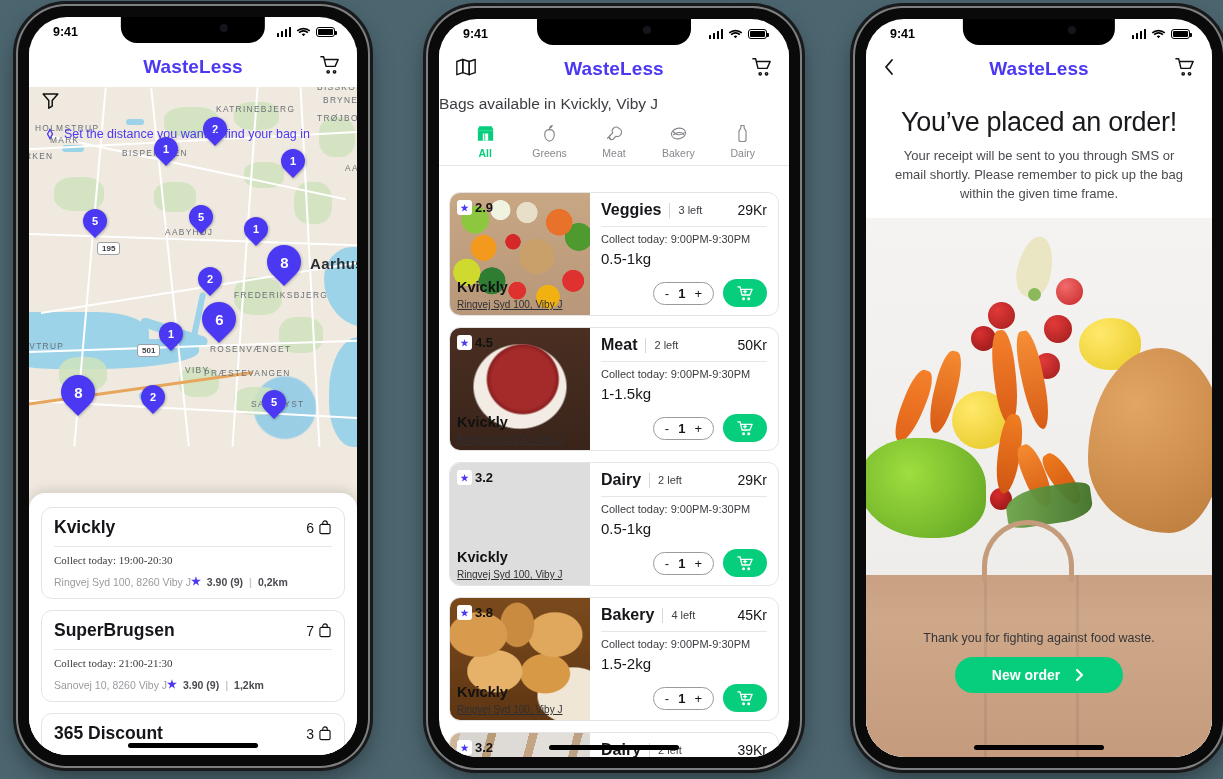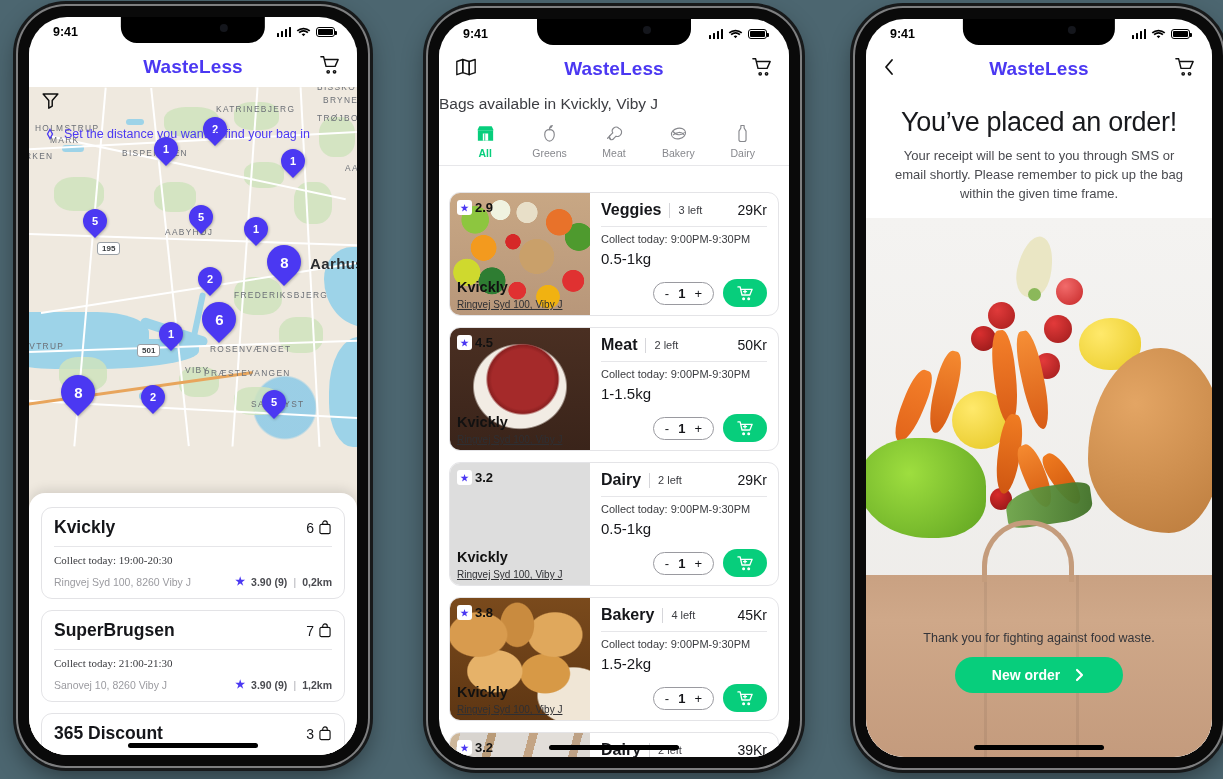--- a/index.html
+++ b/index.html
@@ -107,21 +107,21 @@
     position:absolute; left:0; right:0; bottom:0; height:262px; background:#fff;
     border-radius:16px 16px 0 0; z-index:22; padding:14px 12px 0 12px;
     box-shadow: 0 -3px 12px rgba(0,0,0,.12);
   }
   .storecard { border:1px solid #e3e3e6; border-radius:11px; padding:9px 12px 10px 12px; margin-bottom:11px; background:#fff; }
   .sc-top { display:flex; align-items:center; justify-content:space-between; }
   .sc-name { font-size:17.5px; font-weight:700; color:#15161a; }
   .sc-count { display:flex; align-items:center; gap:4px; font-size:14px; color:#15161a; }
   .sc-rule { height:1px; background:#e6e6e9; margin:8px 0 7px; }
   .sc-collect { font-size:11px; color:#3a3b3f;font-family:Liberation Serif, serif; }
-  .sc-bot { display:flex; align-items:center; justify-content:space-between; margin-top:9px; }
+  .sc-bot { display:flex; align-items:center; margin-top:9px; }
   .sc-addr { font-size:10.5px; color:#9b9ba0; }
   .sc-meta { display:flex; align-items:center; gap:6px; font-size:10.5px; color:#4a4b50; font-weight:600; }
   .sc-sep { color:#c9c9cd; }
   .star { color:#4b38f2; font-size:11px; }
 
   
   .subtitle { text-align:left; font-size:15.5px; color:#3c3d42; padding:6px 0 8px; }
   .cats { display:flex; justify-content:space-around; padding:2px 14px 6px; border-bottom:1px solid #e7e7ea; }
   .cat { display:flex; flex-direction:column; align-items:center; gap:3px; width:58px; }
   .cat .lbl { font-size:10.5px; color:#87888d; }

